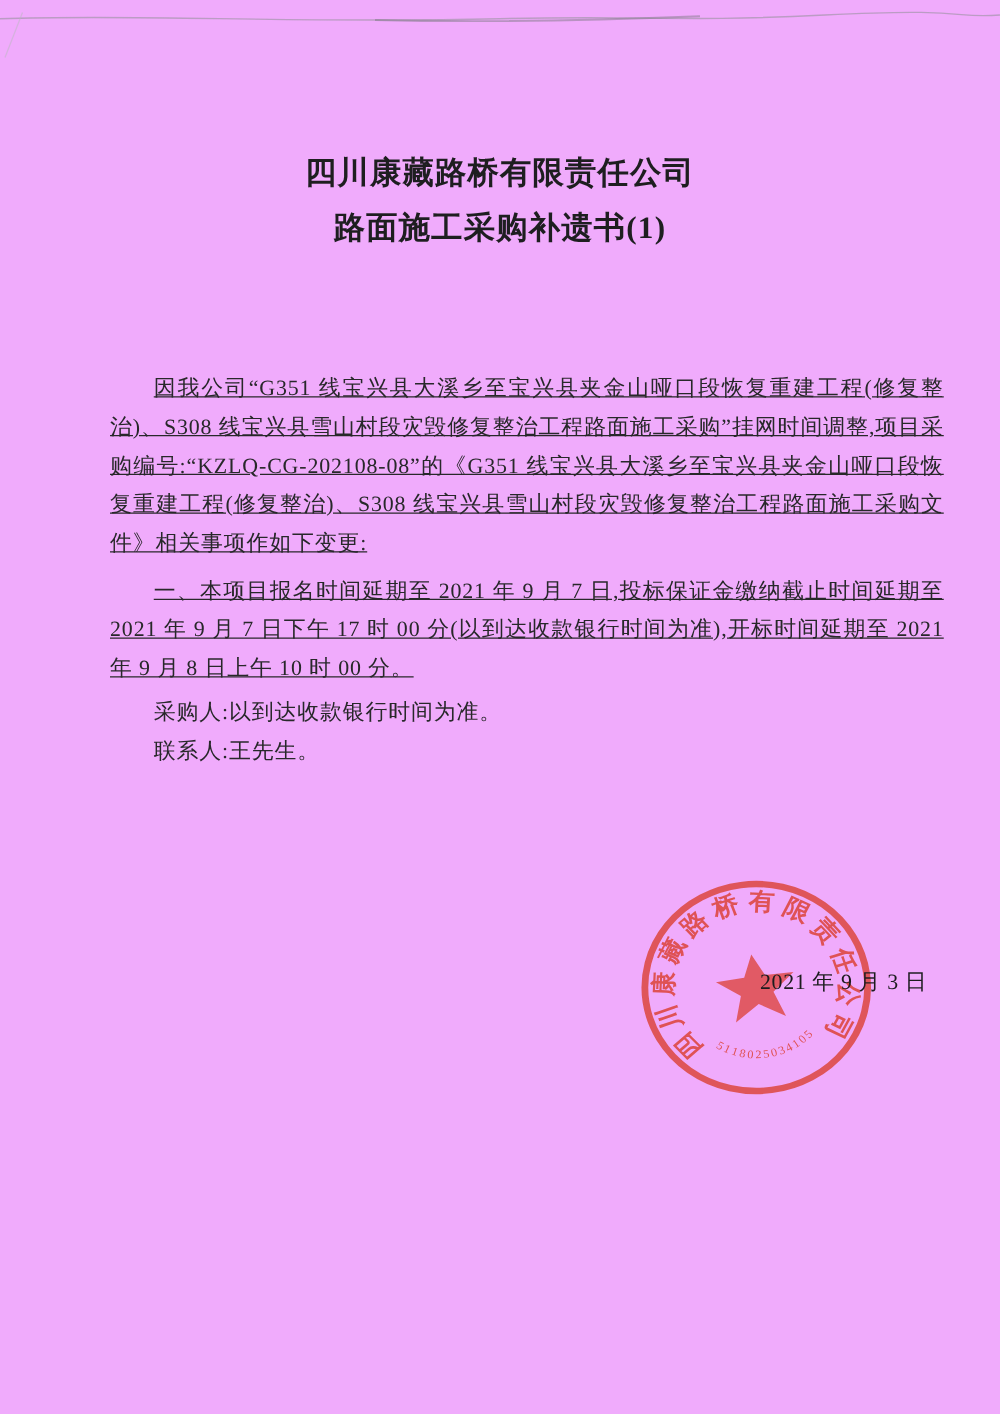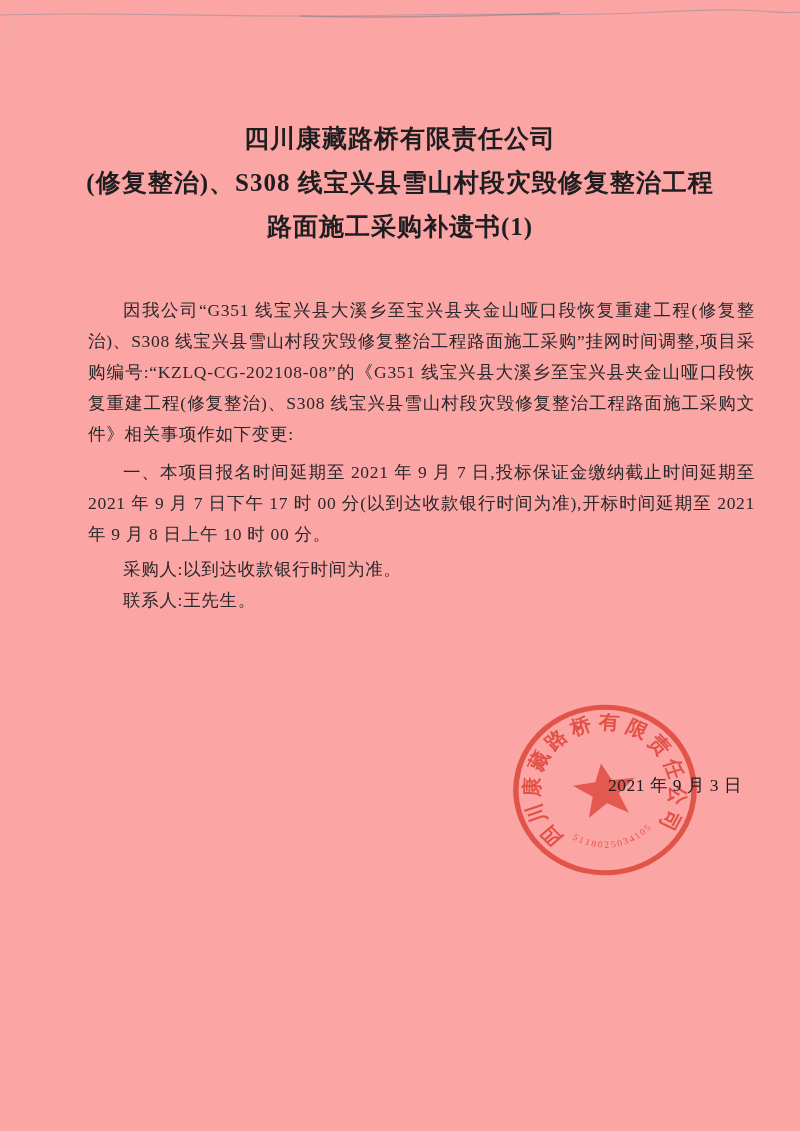--- a/index.html
+++ b/index.html
@@ -3,37 +3,37 @@
 <meta charset="utf-8">
 <style>
   html,body{margin:0;padding:0;}
   body{
     width:800px;height:1131px;
     background:#e9e9ec;
     font-family:"Liberation Serif","DejaVu Serif",serif;
   }
   .page{
     position:relative;width:800px;height:1131px;overflow:hidden;
-    background:#fca5a5;
+    background:#f0abfc;
     color:#262628;
   }
   .scan-artifacts{position:absolute;top:0;left:0;width:800px;height:120px;pointer-events:none;}
   .title-block{
     position:absolute;left:40px;top:117px;width:720px;
     text-align:center;font-weight:700;font-size:25px;line-height:44px;
     color:#1e1e20;letter-spacing:1px;
   }
   .body-block{
     position:absolute;left:88px;top:295px;width:667px;
     font-size:17.5px;line-height:31px;letter-spacing:0.7px;
     color:#28282a;
   }
   .salutation{margin:0;}
   .para{
-    margin:0;text-indent:2em;text-align:justify;text-justify:inter-ideograph;
+    margin:0;text-indent:2em;text-align:justify;text-justify:inter-ideograph;text-decoration:underline;
   }
   .para.item{margin-top:7px;}
   .para.item2{margin-top:10px;}
   .contacts{margin-top:4px;}
   .contact-row{padding-left:2em;}
   .issue-date{
     position:absolute;left:608px;top:758px;
     font-size:17.5px;letter-spacing:0.5px;color:#1c1c1e;z-index:3;margin-top:15px;
   }
   .seal{
@@ -48,21 +48,20 @@
 <div class="page">
 
   <svg class="scan-artifacts">
     <path d="M0,15 C120,11 230,19 400,15 C520,12 540,18 660,12 S760,15 800,12" stroke="#8f8f96" stroke-width="1.1" fill="none" opacity="0.55"></path>
     <path d="M300,16 C380,18 460,17 560,13" stroke="#73737a" stroke-width="1.5" fill="none" opacity="0.45"></path>
     <path d="M4,46 L18,10" stroke="#b9b9c0" stroke-width="1" fill="none" opacity="0.5"></path>
   </svg>
 
   <div class="title-block">
     <div>四川康藏路桥有限责任公司</div>
-    <div>(修复整治)、S308 线宝兴县雪山村段灾毁修复整治工程</div>
     <div>路面施工采购补遗书(1)</div>
   </div>
 
   <div class="body-block">
     <p class="para">因我公司“G351 线宝兴县大溪乡至宝兴县夹金山哑口段恢复重建工程(修复整治)、S308 线宝兴县雪山村段灾毁修复整治工程路面施工采购”挂网时间调整,项目采购编号:“KZLQ-CG-202108-08”的《G351 线宝兴县大溪乡至宝兴县夹金山哑口段恢复重建工程(修复整治)、S308 线宝兴县雪山村段灾毁修复整治工程路面施工采购文件》相关事项作如下变更:</p>
     <p class="para item">一、本项目报名时间延期至 2021 年 9 月 7 日,投标保证金缴纳截止时间延期至 2021 年 9 月 7 日下午 17 时 00 分(以到达收款银行时间为准),开标时间延期至 2021 年 9 月 8 日上午 10 时 00 分。</p>
 
     <div class="contacts">
       <div class="contact-row">
         <span>采购人:</span><span>以到达收款银行时间为准。</span>

